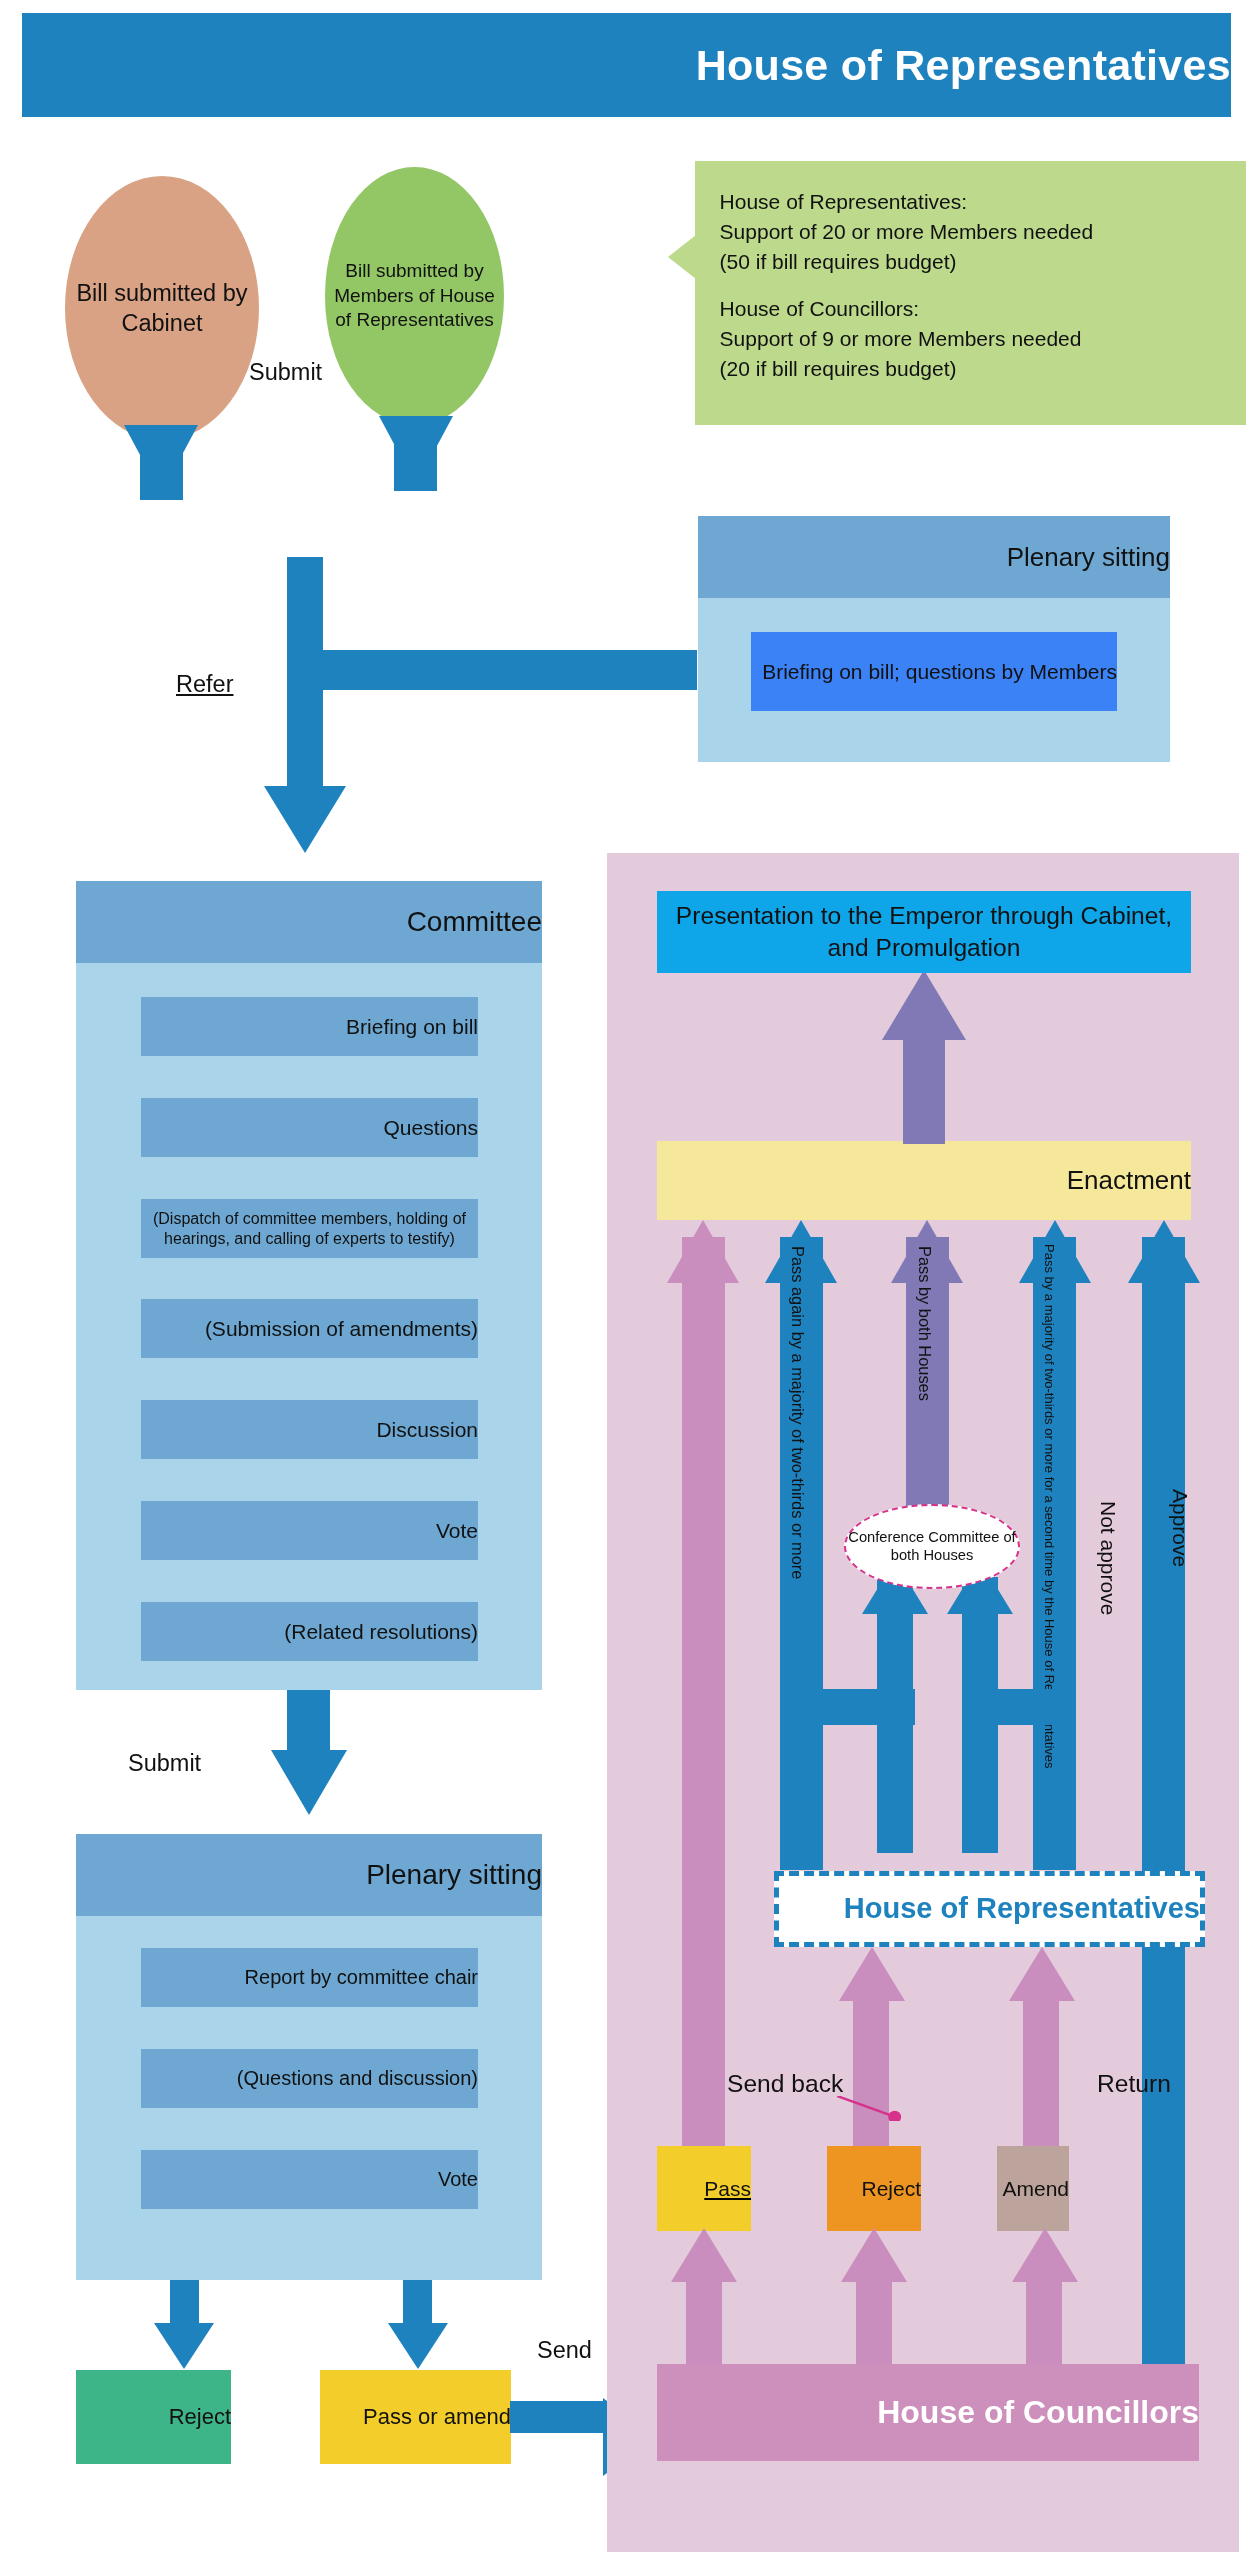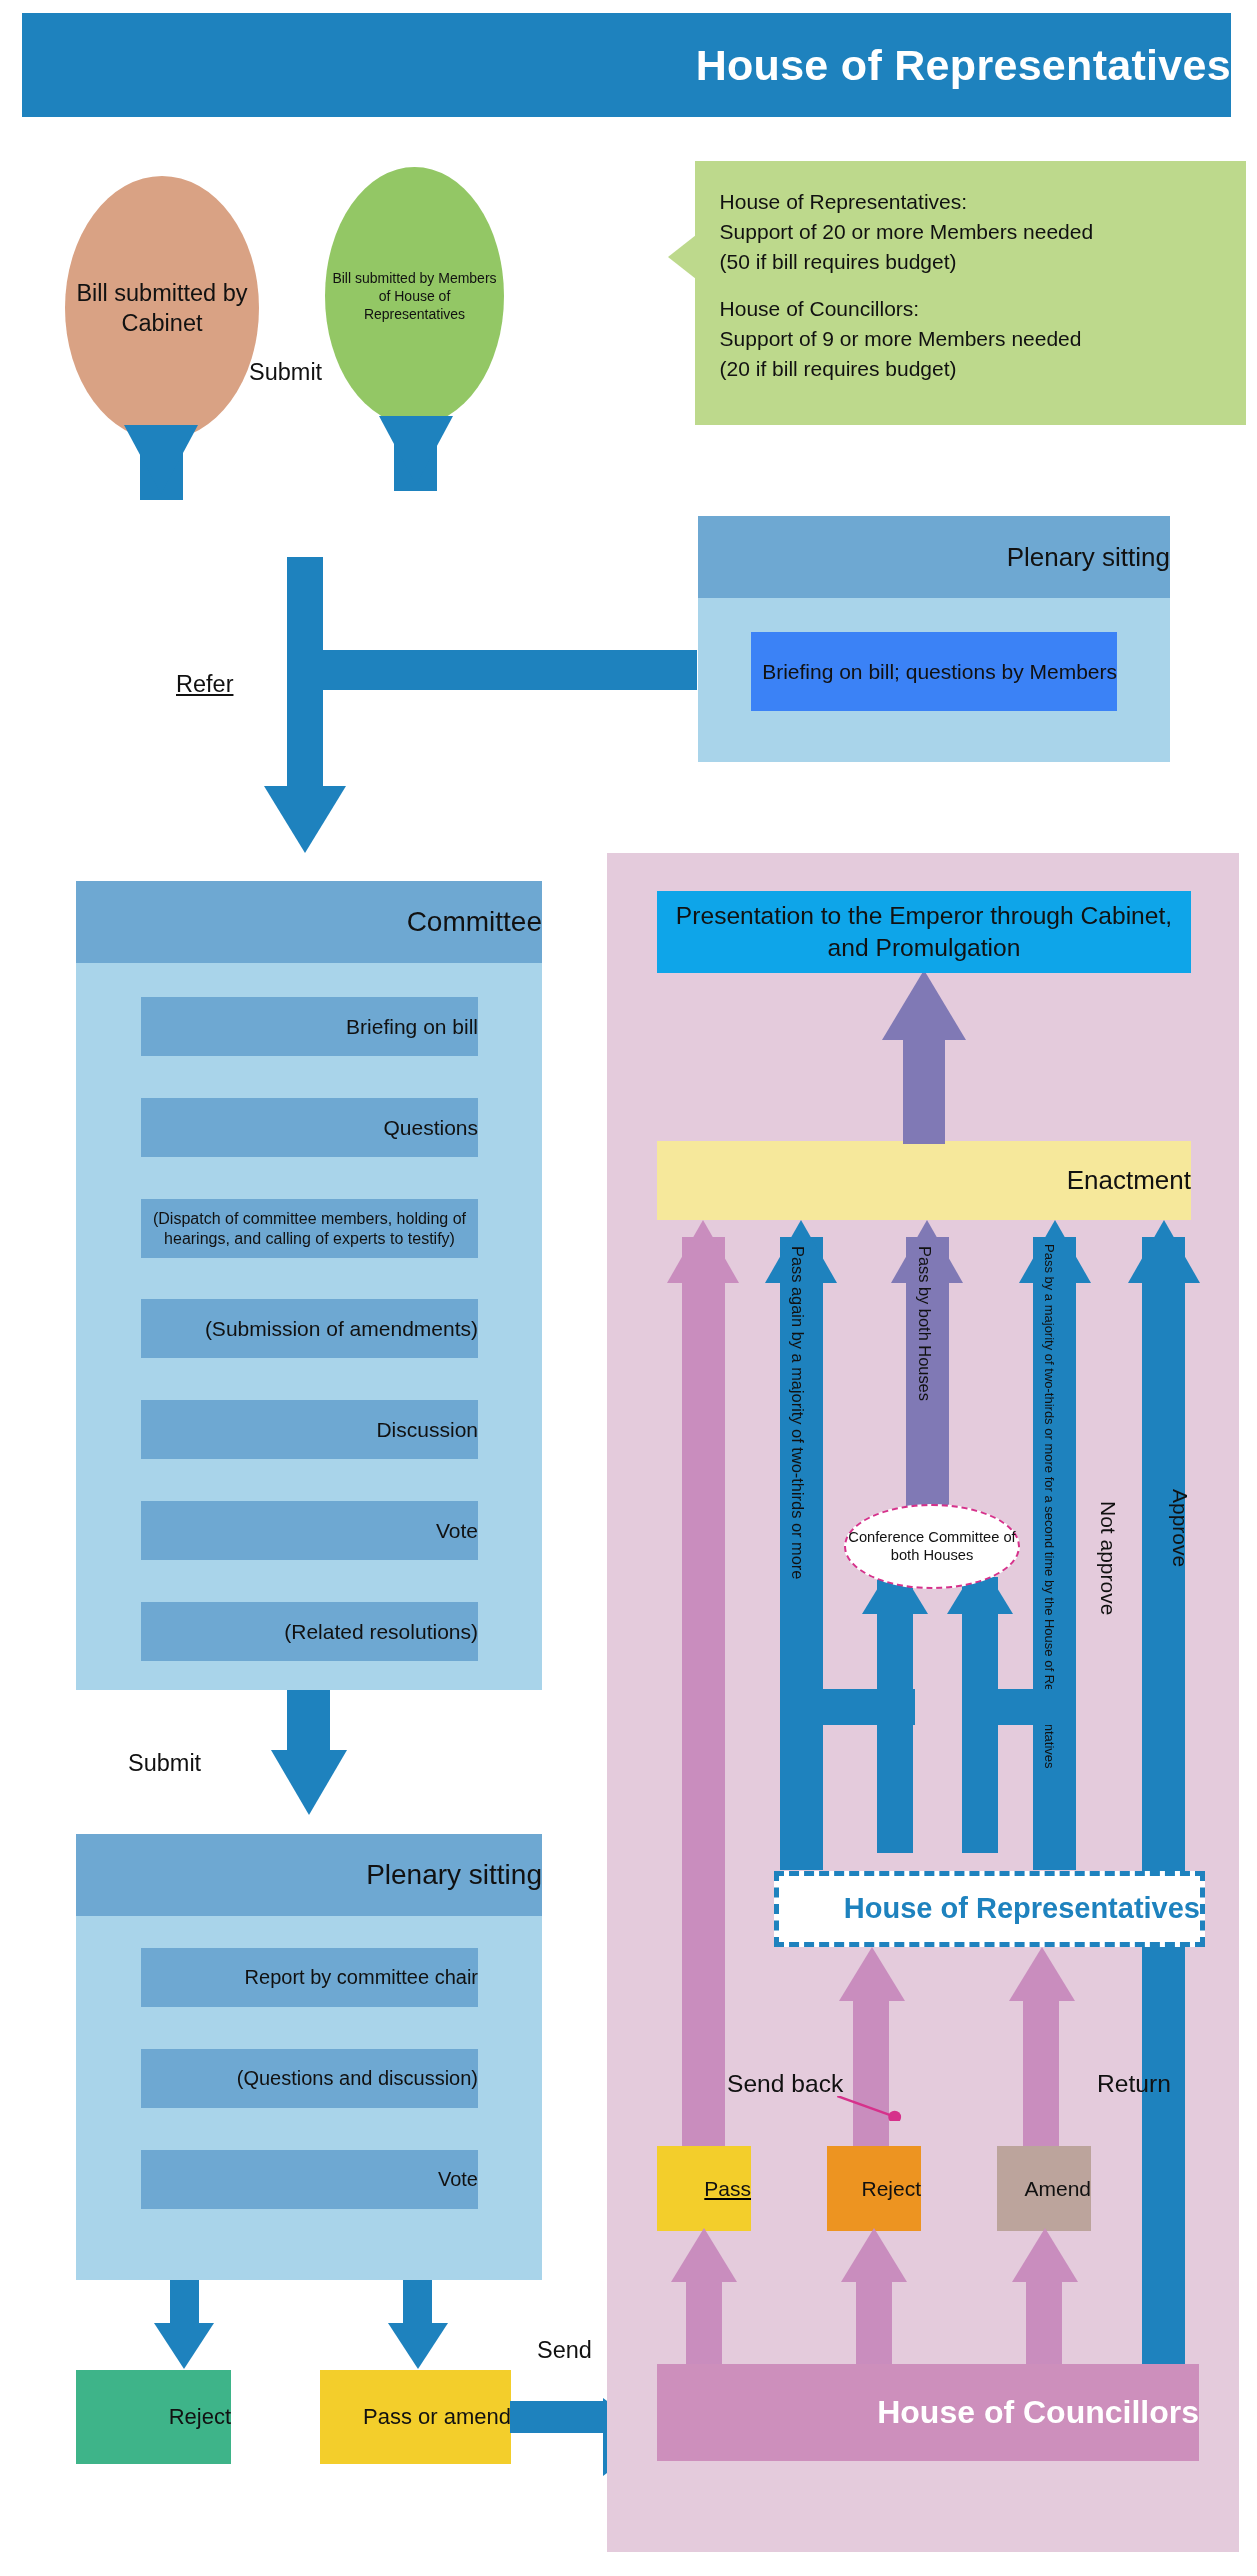--- a/index.html
+++ b/index.html
@@ -10,21 +10,21 @@
 
   
   #title-bar{left:22px;top:13px;width:1209px;height:104px;background:#1E82BE;}
   #title-bar .t{color:#fff;font-size:43px;font-weight:bold;letter-spacing:0.3px;}
 
   
   .ellipse{border-radius:50%;}
   #ell-cabinet{left:65px;top:176px;width:194px;height:264px;background:#D9A284;}
   #ell-cabinet .t{font-size:23.5px;color:#111;line-height:1.28;padding:0 10.6px;}
   #ell-members{left:325px;top:167px;width:179px;height:258px;background:#93C765;}
-  #ell-members .t{font-size:14px;color:#111;line-height:1.30;padding:0 7px;}
+  #ell-members .t{font-size:19px;color:#111;line-height:1.30;padding:0 7px;}
 
   
   #callout{left:695px;top:161px;width:551px;height:264px;background:#BDD98C;}
   #callout .txt{position:absolute;left:24.6px;top:26px;right:15.2px;font-size:21px;color:#111;line-height:1.42;text-align:left;}
   #callout .gap{height:17.6px;}
   #callout-tail{left:668px;top:235px;width:0;height:0;
        border-top:22px solid transparent;border-bottom:22px solid transparent;
        border-right:28px solid #BDD98C;}
 
   
@@ -72,21 +72,21 @@
   #hor-box{left:774px;top:1871px;width:431px;height:76px;background:#fff;border:5.3px dashed #1E82BE;}
   #hor-box .t{font-size:29px;font-weight:bold;color:#1E82BE;line-height:1.16;}
 
   #conf-ellipse{left:844px;top:1504px;width:176px;height:85px;background:#fff;border:2.9px dashed #D6318B;border-radius:50%;z-index:40;}
   #conf-ellipse .t{font-size:14.7px;color:#111;line-height:1.18;}
 
   #box-pass{left:657px;top:2146px;width:94px;height:85px;background:#F3CE2B;text-decoration:underline;}
   #box-pass .t{font-size:21px;color:#111;}
   #box-reject-r{left:827px;top:2146px;width:94px;height:85px;background:#ED9421;}
   #box-reject-r .t{font-size:21px;color:#111;}
-  #box-amend{left:997px;top:2146px;width:94px;height:85px;background:#BCA49C;}
+  #box-amend{left:997px;top:2146px;width:72px;height:85px;background:#BCA49C;}
   #box-amend .t{font-size:21px;color:#111;}
 
   #hoc-bar{left:657px;top:2364px;width:542px;height:97px;background:#CD8FBC;}
   #hoc-bar .t{font-size:32px;font-weight:bold;color:#fff;}
 
   
   .shaft{background:#1E82BE;}
   .shaft-p{background:#C98DBE;}
   .shaft-v{background:#8079B5;}
   .head-d{width:0;height:0;border-left:var(--w) solid transparent;border-right:var(--w) solid transparent;border-top:var(--h) solid #1E82BE;}

